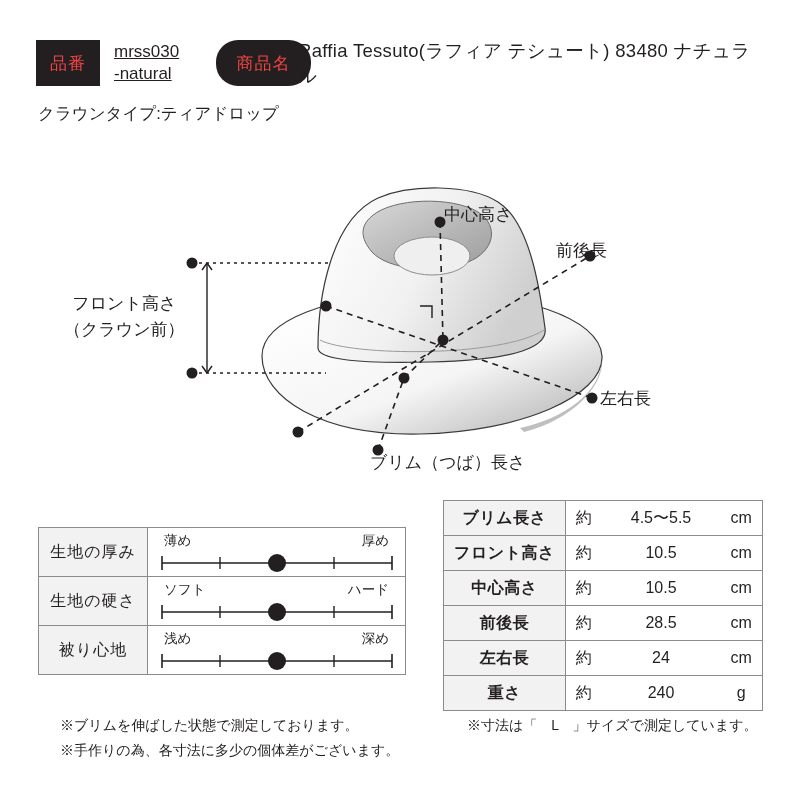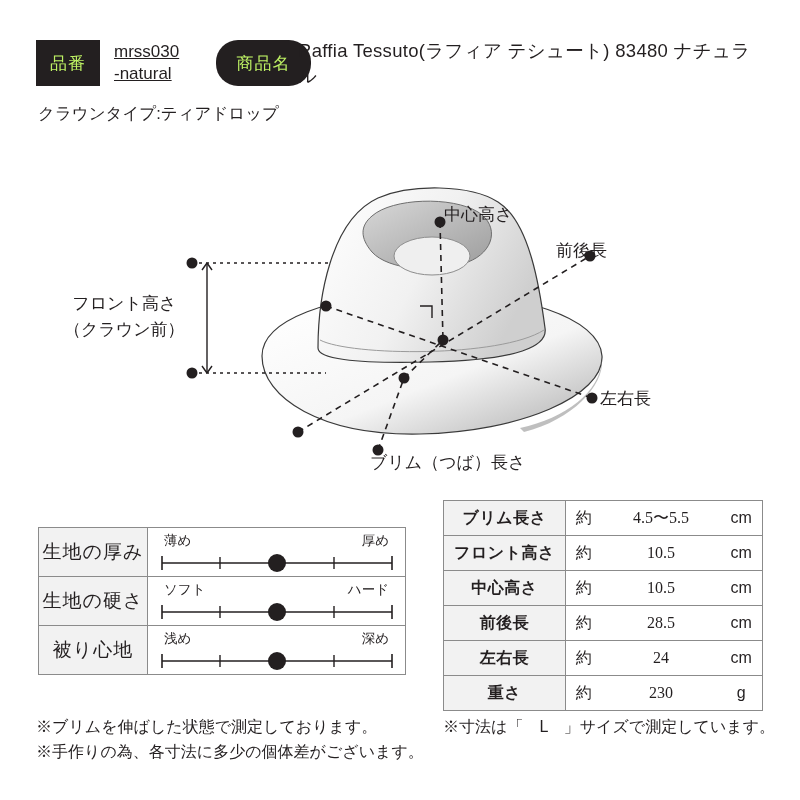--- a/index.html
+++ b/index.html
@@ -23,21 +23,21 @@
     top: 40px;
     width: 730px;
     height: 46px;
   }
   .hdr-label {
     position: absolute;
     top: 0;
     width: 64px;
     height: 46px;
     background: #231f20;
-    color: #bef264;
+    color: #ef4444;
     font-size: 17px;
     letter-spacing: 1px;
     display: flex;
     align-items: center;
     justify-content: center;
     box-sizing: border-box;
   }
   .hdr-label.wide {
     width: 95px;
     border-radius: 22px;
@@ -110,21 +110,21 @@
     border-collapse: collapse;
   }
   .feel-table td {
     border: 1px solid #8b8b8b;
     height: 48px;
     padding: 0;
   }
   .feel-name {
     width: 108px;
     text-align: center;
-    font-size: 19px;
+    font-size: 16px;
     background: #f2f2f2;
     letter-spacing: 1px;
   }
   .feel-scale {
     position: relative;
   }
   .feel-ends {
     position: absolute;
     top: 4px;
     left: 0;
@@ -169,34 +169,34 @@
     width: 36px;
     text-align: center;
     font-size: 14.5px;
     border-right: none !important;
   }
   .m-value {
     text-align: center;
     font-size: 17px;
     border-left: none !important;
     border-right: none !important;
-    font-family: Liberation Serif, serif;
   }
   .m-unit {
     width: 42px;
     text-align: center;
     font-size: 14.5px;
     border-left: none !important;
   }
 
   
   .note {
     position: absolute;
-    font-size: 16px;
+    font-size: 14px;
     white-space: nowrap;
+    margin-left: 24px;
   }
   #note-left-1 { left: 36px; top: 717px; }
   #note-left-2 { left: 36px; top: 742px; }
   #note-right  { left: 443px; top: 717px; }
 </style>
 </head>
 <body>
 
 <div class="header">
   <div class="hdr-label" id="label-hinban">品番</div>
@@ -375,21 +375,21 @@
     </tr>
     <tr>
       <td class="m-name">左右長</td>
       <td class="m-approx">約</td>
       <td class="m-value">24</td>
       <td class="m-unit">cm</td>
     </tr>
     <tr>
       <td class="m-name">重さ</td>
       <td class="m-approx">約</td>
-      <td class="m-value">230</td>
+      <td class="m-value">240</td>
       <td class="m-unit">g</td>
     </tr>
   </tbody>
 </table>
 
 <div class="note" id="note-left-1">※ブリムを伸ばした状態で測定しております。</div>
 <div class="note" id="note-left-2">※手作りの為、各寸法に多少の個体差がございます。</div>
 <div class="note" id="note-right">※寸法は「　L　」サイズで測定しています。</div>
 
 </body></html>

